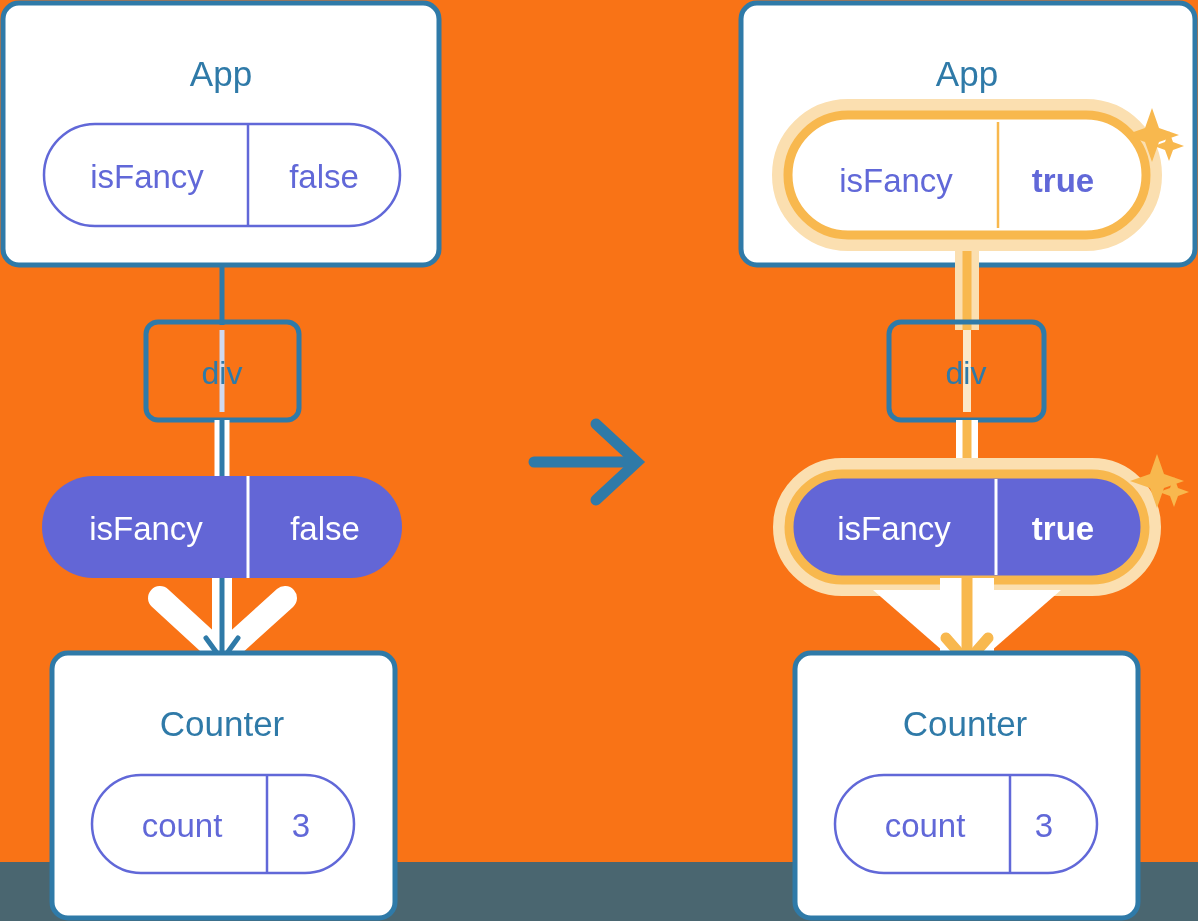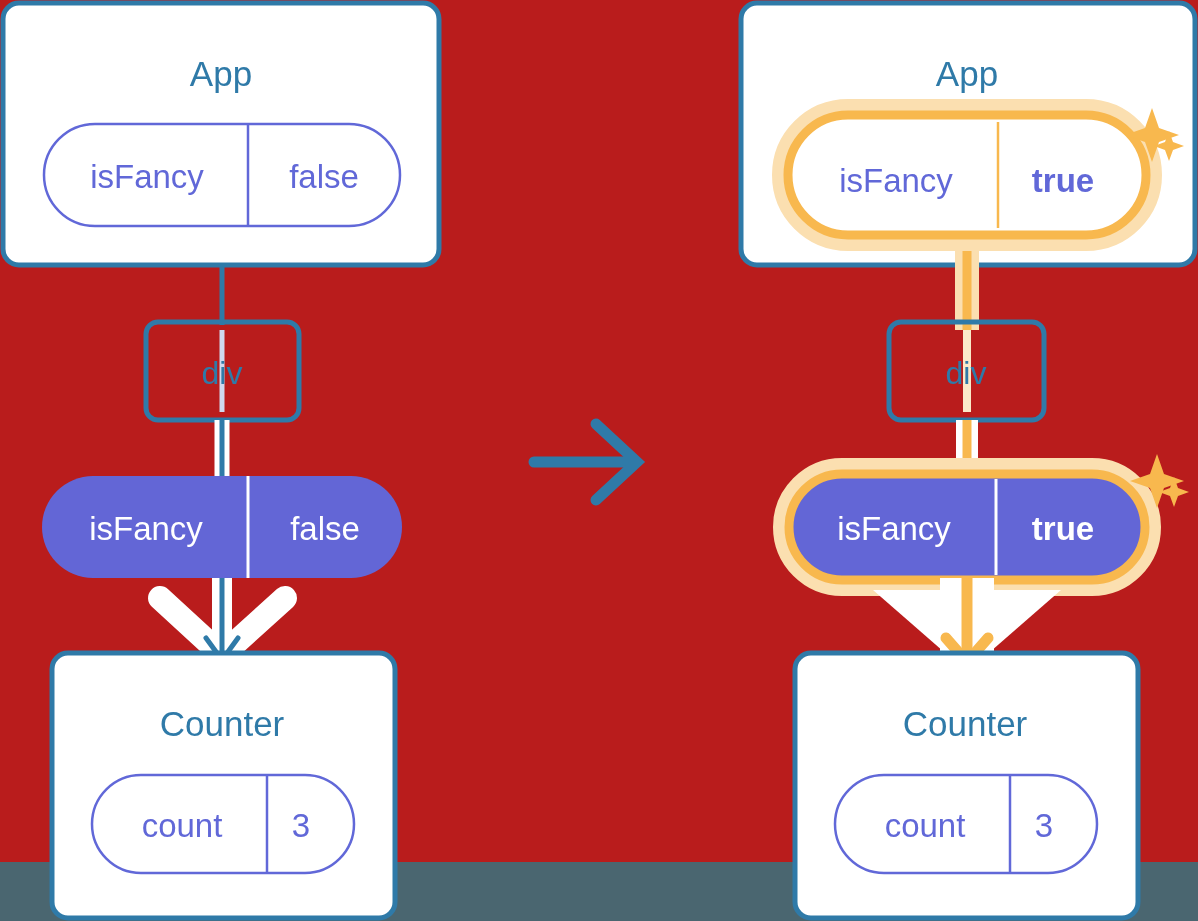--- a/index.html
+++ b/index.html
@@ -10,21 +10,21 @@
   body {
     width: 1198px;
     height: 921px;
     font-family: "Liberation Sans", sans-serif;
     overflow: hidden;
   }
   #stage {
     position: relative;
     width: 1198px;
     height: 862px;
-    background: #b91c1c;
+    background: #f97316;
   }
   #stage svg.layer {
     position: absolute;
     left: 0;
     top: 0;
     width: 1198px;
     height: 921px;
   }
   text { font-family: "Liberation Sans", sans-serif; }
   .t-title { font-size: 35px; fill: #2f7aa8; }

